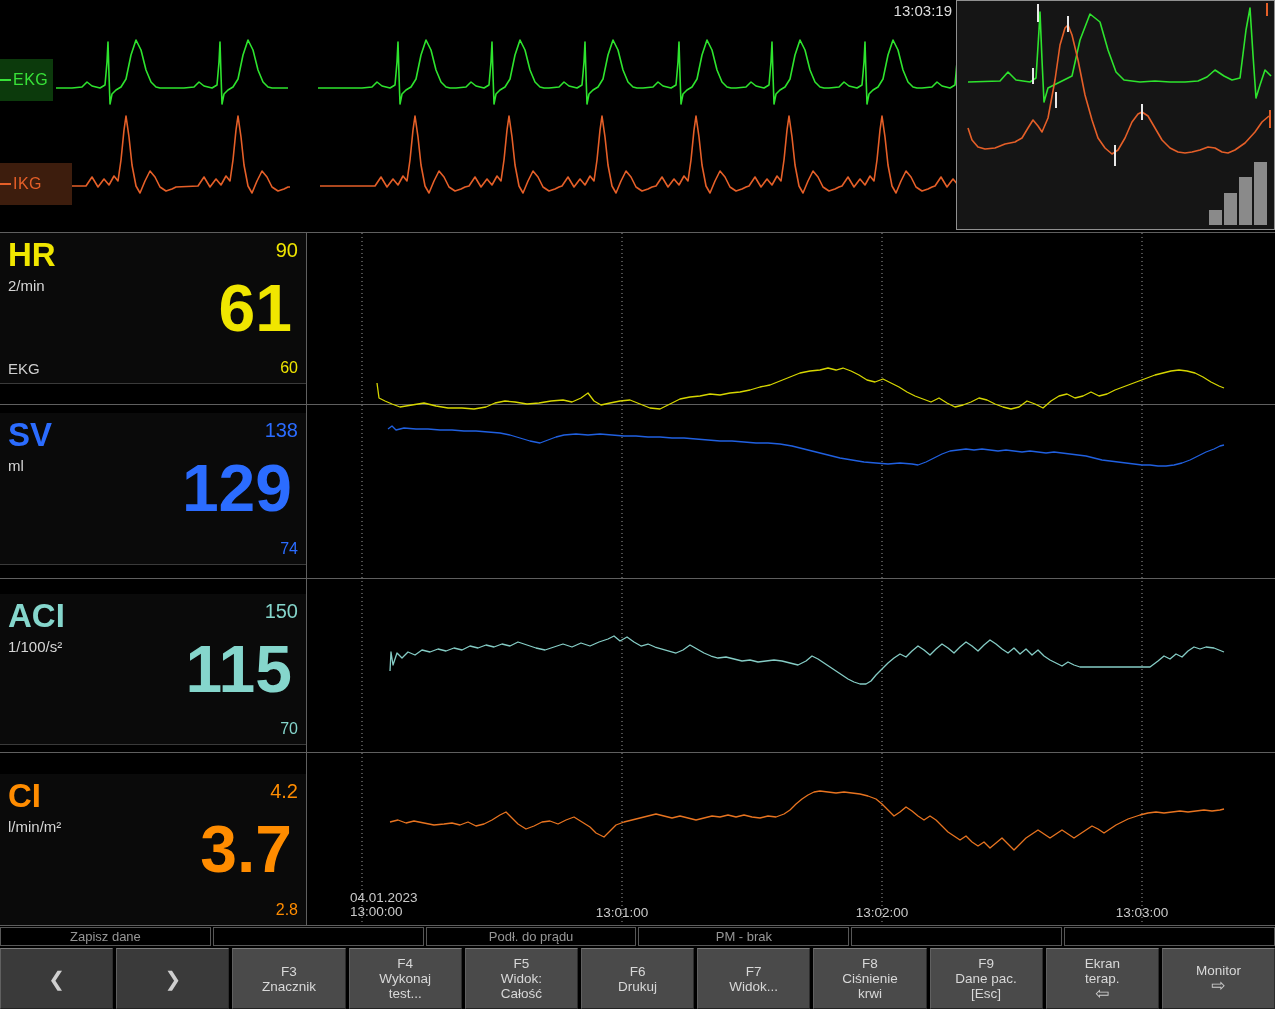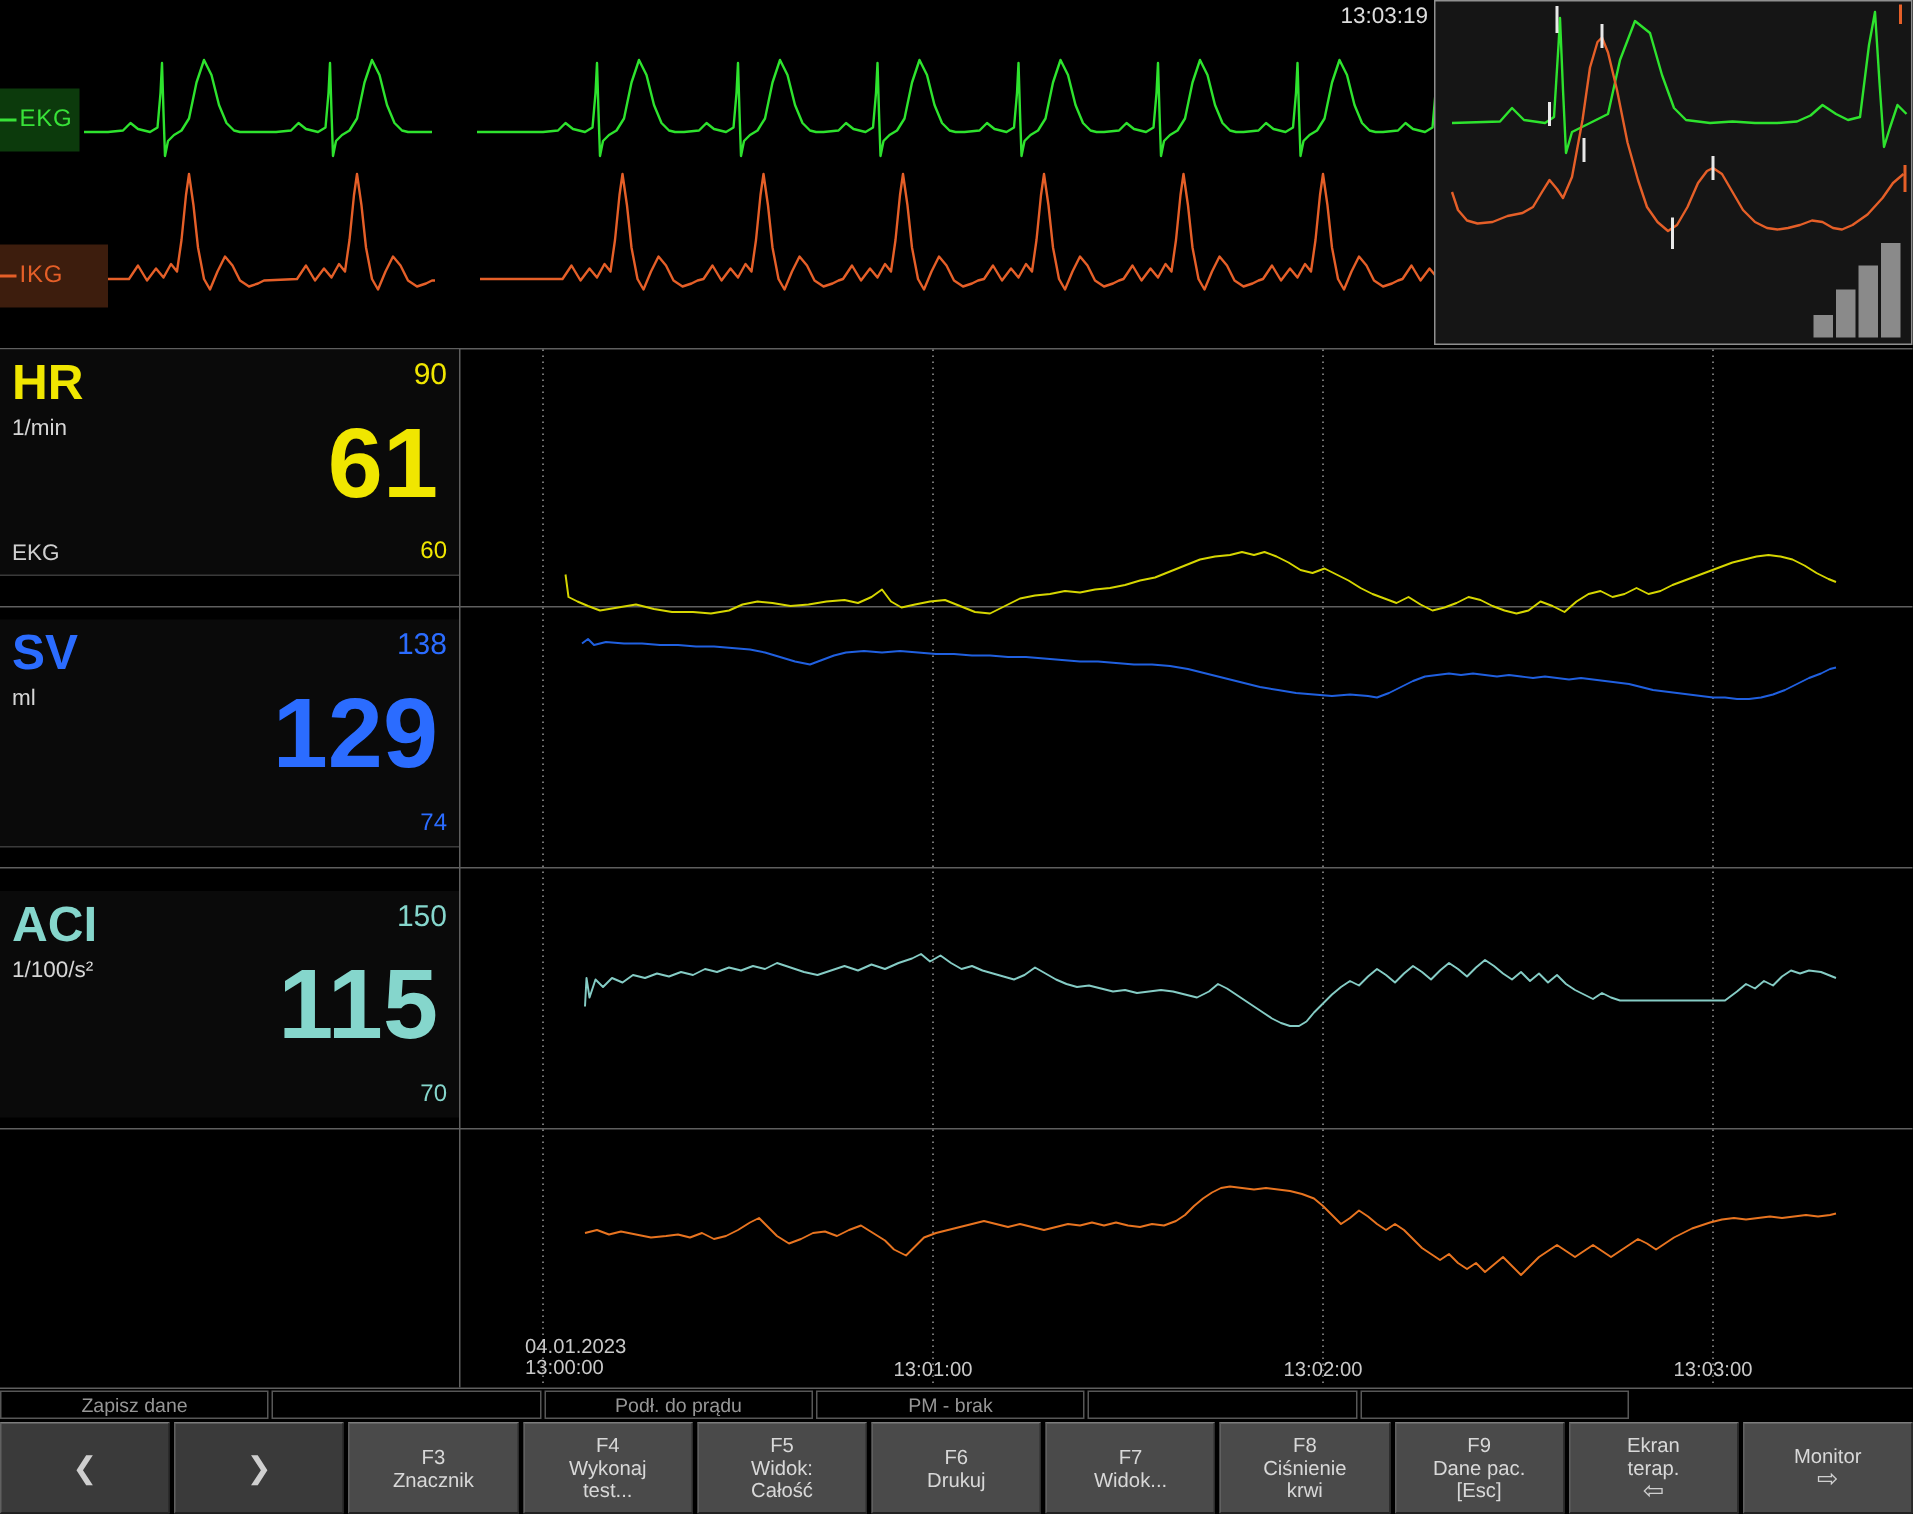--- a/index.html
+++ b/index.html
@@ -36,21 +36,21 @@
   .tile .lo{position:absolute;right:8px;bottom:6px;font-size:16px;}
   .tile .src{position:absolute;left:8px;bottom:6px;font-size:15px;color:#cfcfcf;}
   
   #trend{position:absolute;left:306px;top:232px;width:969px;height:694px;z-index:2;}
   #trend-svg{position:absolute;left:0;top:0;}
   .tlabel{position:absolute;color:#c9c9c9;font-size:13.5px;line-height:14px;white-space:nowrap;}
   #tl0{left:44px;top:659px;}
   .tcenter{transform:translateX(-50%);top:674px;}
   #tl1{left:316px;} #tl2{left:576px;} #tl3{left:836px;}
   
-  #statusbar{position:absolute;left:0;top:927px;width:1086px;height:19px;display:flex;gap:2px;z-index:3;}
+  #statusbar{position:absolute;left:0;top:927px;width:1275px;height:19px;display:flex;gap:2px;z-index:3;}
   .scell{flex:1;box-sizing:border-box;border:1px solid #575757;background:#000;color:#969696;
          font-size:13px;display:flex;align-items:center;justify-content:center;}
   
   #keybar{position:absolute;left:0;top:948px;width:1275px;height:61px;display:flex;gap:3px;background:#000;z-index:3;}
   .key{flex:1;box-sizing:border-box;background:#4a4a4a;
        border-top:1px solid #7c7c7c;border-left:1px solid #606060;
        border-right:1px solid #2c2c2c;border-bottom:1px solid #222;
        color:#d8d8d8;font-size:13.5px;line-height:15px;text-align:center;
        display:flex;flex-direction:column;align-items:center;justify-content:center;cursor:default;}
   .key.nav{background:#3a3a3a;}
@@ -102,39 +102,46 @@
 <div class="hline" style="top:232px"></div>
 <div class="hline" style="top:404px"></div>
 <div class="hline" style="top:578px"></div>
 <div class="hline" style="top:752px"></div>
 <div class="hline" style="top:925px"></div>
 <div id="vline"></div>
 
 <div id="tiles">
   <div class="tile" style="--c: #f0e600;">
     <div class="title">HR</div>
-    <div class="unit">1/min</div>
+    <div class="unit">2/min</div>
     <div class="value">61</div>
     <div class="hi">90</div>
     <div class="lo">60</div>
     <div class="src">EKG</div>
   </div>
   <div class="tile" style="--c: #2b6cff;">
     <div class="title">SV</div>
     <div class="unit">ml</div>
     <div class="value">129</div>
     <div class="hi">138</div>
     <div class="lo">74</div>
   </div>
   <div class="tile" style="--c: #85d6cc;">
     <div class="title">ACI</div>
     <div class="unit">1/100/s²</div>
     <div class="value">115</div>
     <div class="hi">150</div>
     <div class="lo">70</div>
+  </div>
+  <div class="tile" style="--c: #ff8c00;">
+    <div class="title">CI</div>
+    <div class="unit">l/min/m²</div>
+    <div class="value">3.7</div>
+    <div class="hi">4.2</div>
+    <div class="lo">2.8</div>
   </div>
 </div>
 
 <div id="trend">
   <svg id="trend-svg" width="969" height="694" viewBox="306 232 969 694">
       <line x1="362" y1="233" x2="362" y2="924" stroke="#9a9a9a" stroke-width="1" stroke-dasharray="1,3"></line>
       <line x1="622" y1="233" x2="622" y2="924" stroke="#9a9a9a" stroke-width="1" stroke-dasharray="1,3"></line>
       <line x1="882" y1="233" x2="882" y2="924" stroke="#9a9a9a" stroke-width="1" stroke-dasharray="1,3"></line>
       <line x1="1142" y1="233" x2="1142" y2="924" stroke="#9a9a9a" stroke-width="1" stroke-dasharray="1,3"></line>
       <polyline points="377,383 379,398 385,401 392,404 400,407 412,405 424,403 436,406 448,408 462,408 474,409 486,407 495,403 505,401 515,402 527,404 539,403 551,401 563,400 572,402 581,398 588,393 594,401 601,405 610,403 620,401 630,400 640,404 650,408 660,409 670,404 680,399 690,397 700,396 710,394 720,395 730,393 740,392 750,390 760,387 770,385 780,381 790,377 800,373 810,371 820,370 828,368 836,370 843,368 851,371 859,375 867,380 875,382 883,379 891,383 899,387 907,392 915,396 923,399 931,402 939,398 947,403 955,407 963,405 971,402 979,398 987,400 995,404 1003,407 1011,409 1019,407 1027,401 1035,404 1043,408 1051,401 1059,396 1067,394 1075,398 1083,396 1091,392 1099,396 1107,394 1115,390 1123,387 1131,384 1139,381 1147,378 1155,375 1163,373 1171,371 1179,370 1187,371 1195,373 1203,377 1211,382 1219,386 1224,388" fill="none" stroke="#d6d600" stroke-width="1.3" stroke-linejoin="round"></polyline>

